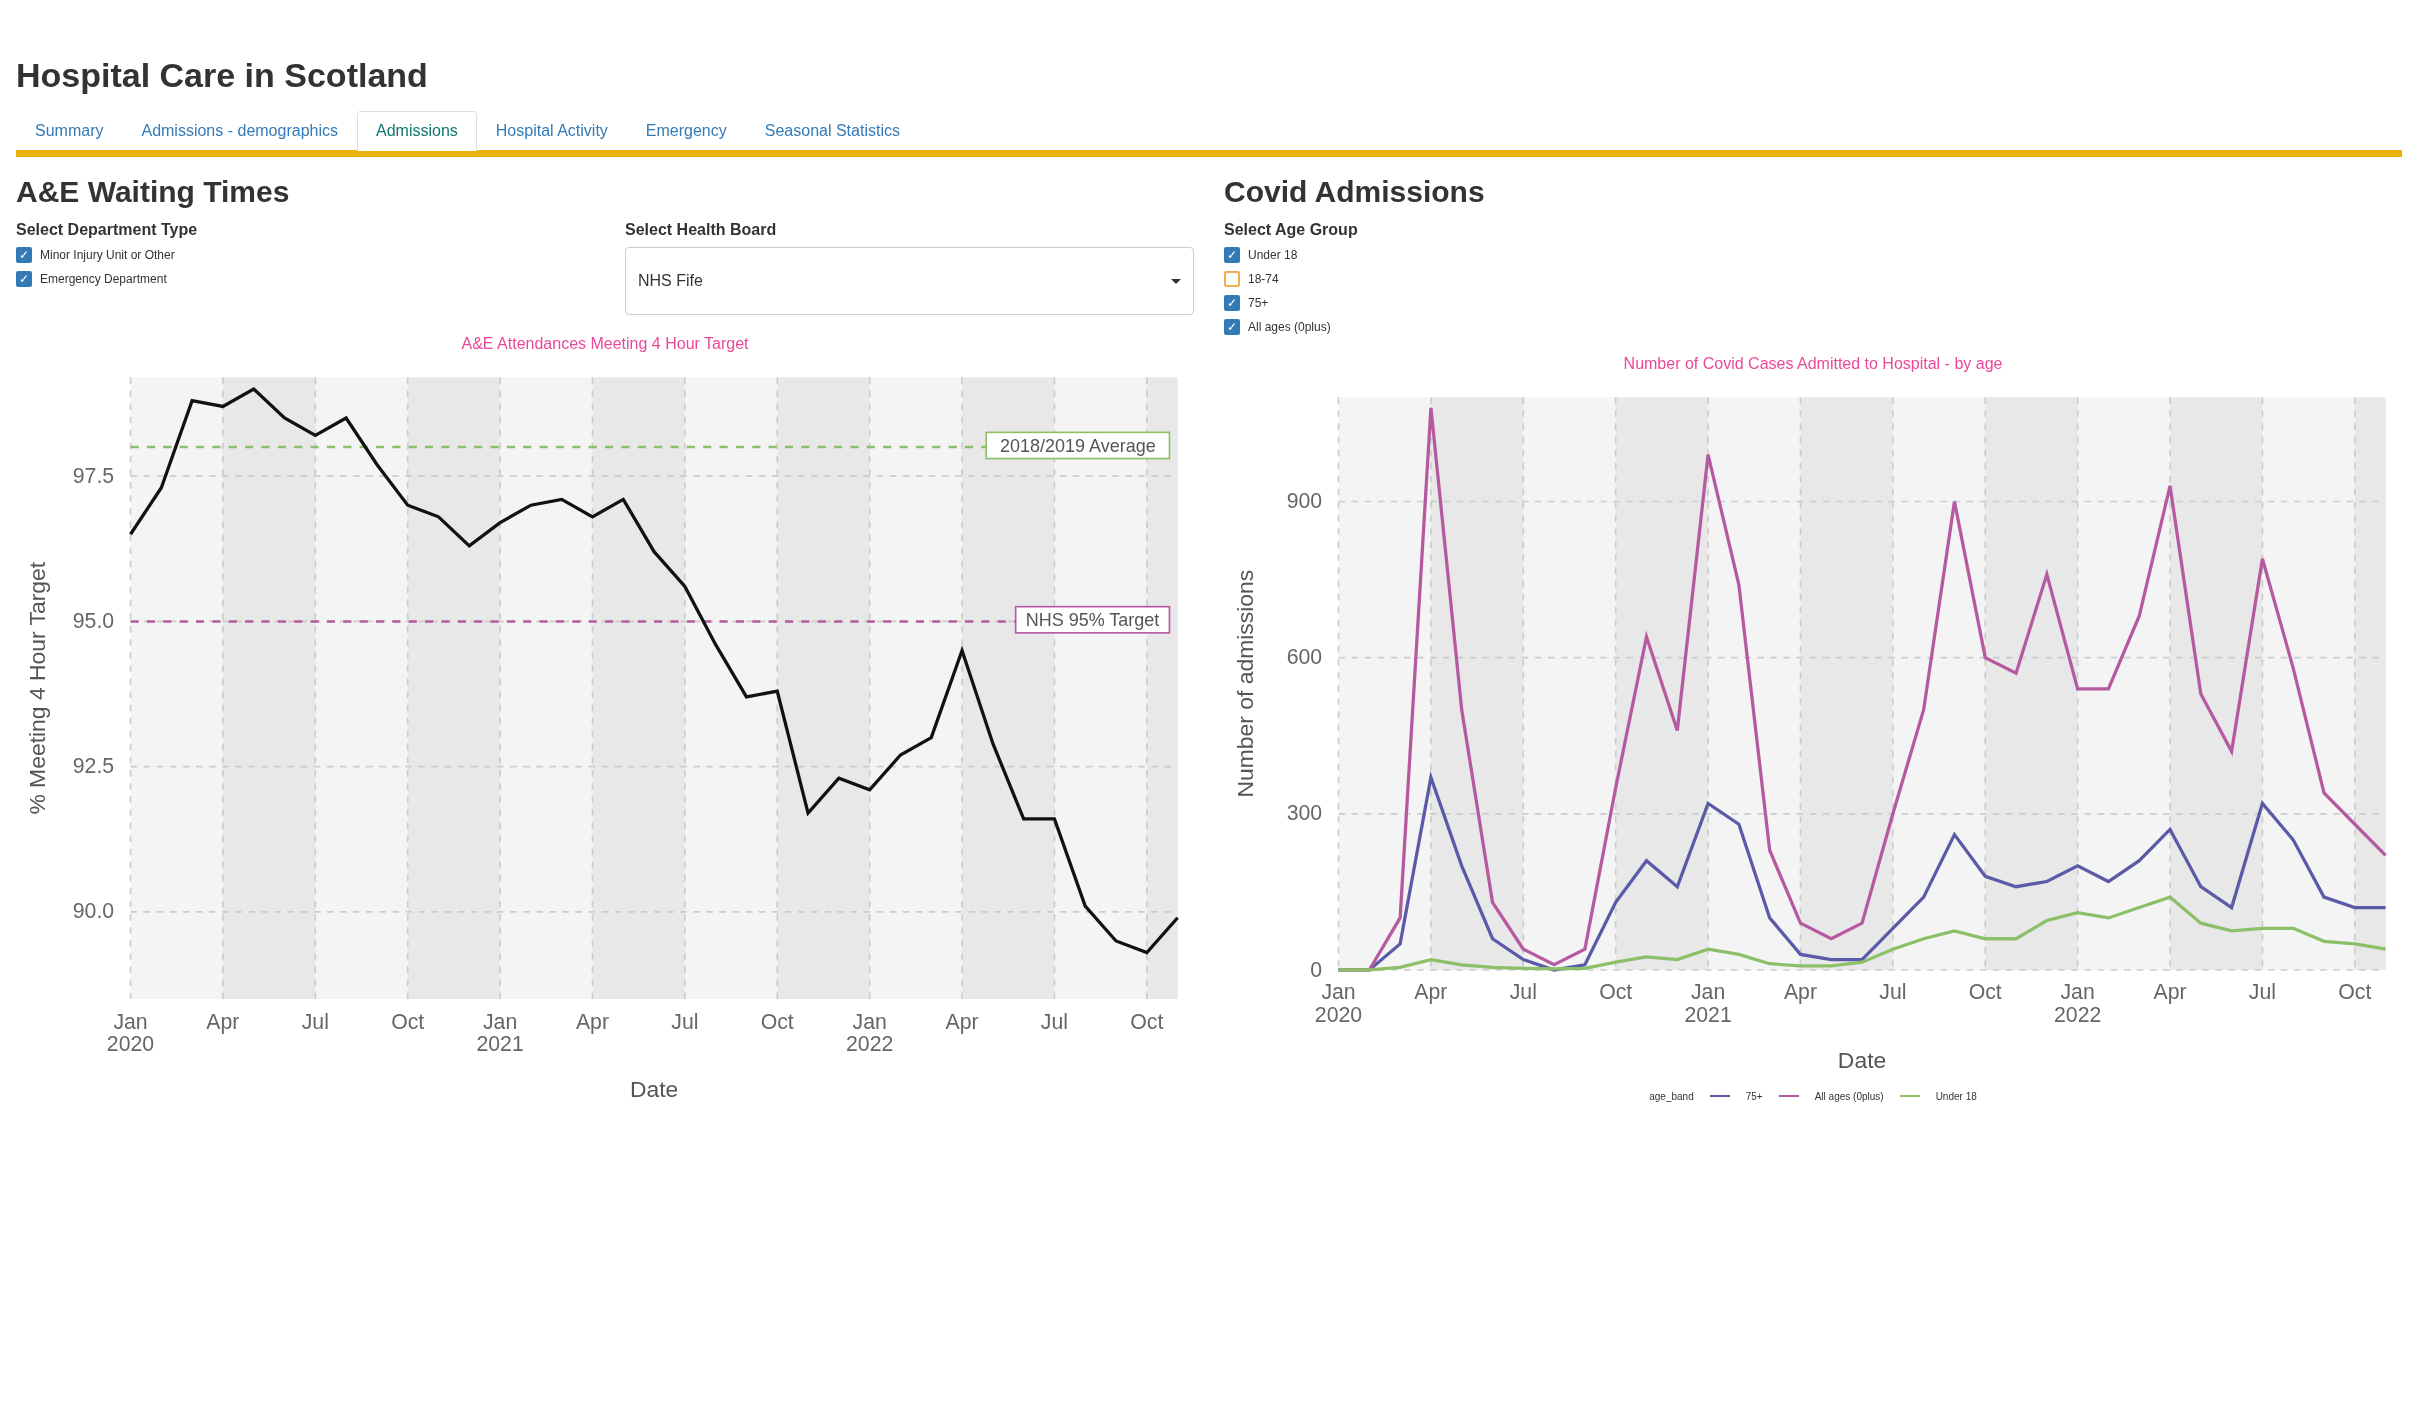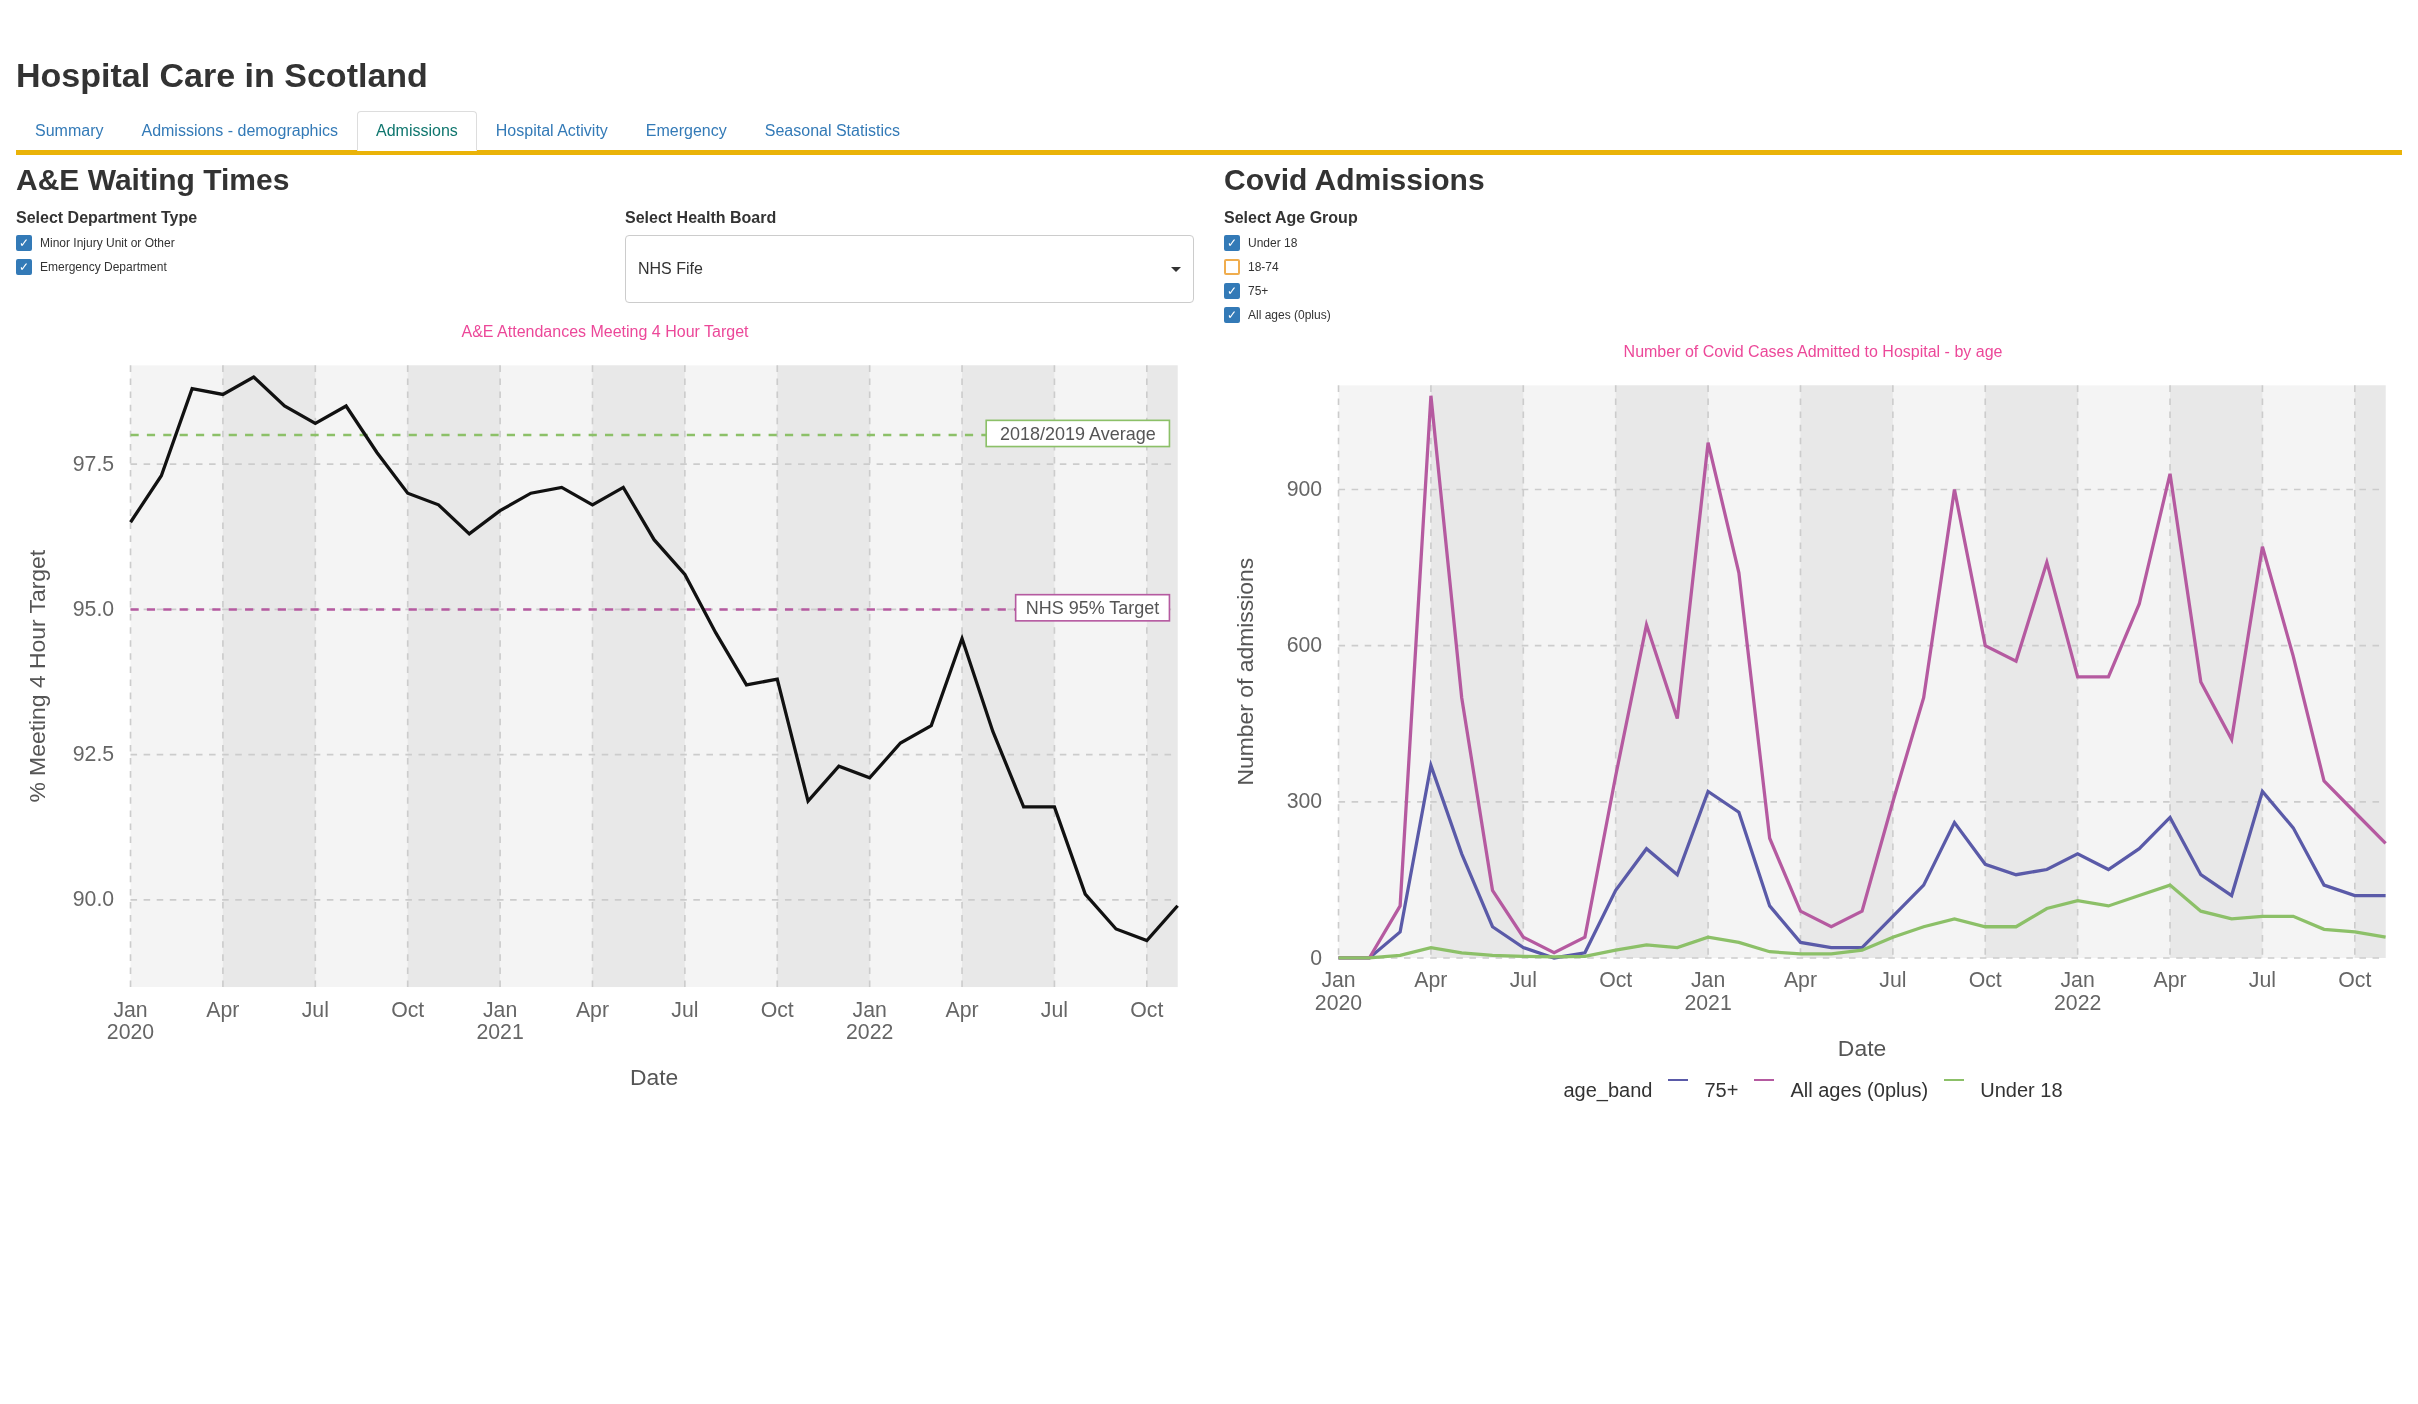--- a/index.html
+++ b/index.html
@@ -1,19 +1,19 @@
 <!DOCTYPE html>
 <html><head>
 <meta charset="utf-8">
 <style>
 * { box-sizing: border-box; margin: 0; padding: 0; }
 body { font-family: -apple-system, BlinkMacSystemFont, "Segoe UI", Helvetica, Arial, sans-serif; color: #333; padding: 16px; background: #fff; }
 h1 { font-size: 34px; font-weight: 700; color: #333; margin-bottom: 16px; margin-top: 40px; }
 h2 { font-size: 30px; font-weight: 700; color: #333; margin-bottom: 12px; }
-.tabs { display: flex; border-bottom: 5px solid #eab308; margin-bottom: 8px; }
+.tabs { display: flex; border-bottom: 7px solid #eab308; margin-bottom: 18px; }
 .tab { padding: 10px 18px; color: #337ab7; cursor: pointer; border: 1px solid transparent; border-bottom: none; border-radius: 4px 4px 0 0; font-size: 16px; }
 .tab.active { color: #0f766e; background: #fff; border-color: #ddd; border-bottom: 1px solid #fff; margin-bottom: -1px; }
 .panels { display: flex; gap: 30px; }
 .panel { flex: 1; min-width: 0; }
 .controls-row { display: flex; gap: 40px; margin-bottom: 10px; }
 .control-group { flex: 1; }
 .control-label { font-weight: 700; font-size: 16px; margin-bottom: 8px; display: block; }
 .checkbox-row { display: flex; align-items: center; gap: 8px; margin-bottom: 8px; font-size: 12px; }
 .checkbox { width: 16px; height: 16px; border: 2px solid #337ab7; border-radius: 2px; display: inline-flex; align-items: center; justify-content: center; background: #337ab7; color: #fff; font-size: 12px; line-height: 1; }
 .checkbox.unchecked { background: #fff; border-color: #f0ad4e; }
@@ -21,21 +21,21 @@
 .checkbox::before { content: "✓"; }
 .select { width: 100%; padding: 24px 12px; border: 1px solid #ccc; border-radius: 4px; font-size: 16px; background: #fff; display: flex; justify-content: space-between; align-items: center; cursor: pointer; }
 .select .caret { border-top: 5px solid #333; border-left: 5px solid transparent; border-right: 5px solid transparent; width: 0; height: 0; }
 .chart-wrap { margin-top: 20px; }
 .chart-title { text-align: center; font-size: 16px; color: #ec4899; margin-bottom: 8px; }
 svg { display: block; }
 .axis-label { font-size: 14px; fill: #555; }
 .grid-line { stroke: #ccc; stroke-width: 1; stroke-dasharray: 4 4; }
 .tick-label { font-size: 13px; fill: #666; }
 .ref-label { font-size: 11px; fill: #555; }
-.legend-row { display: flex; justify-content: center; gap: 16px; font-size: 20px; margin-top: 6px; }
+.legend-row { display: flex; align-items: center; justify-content: center; gap: 16px; font-size: 10px; margin-top: 6px; }
 .legend-swatch { width: 20px; height: 2px; display: inline-block; }
 .band { fill: #e8e8e8; }
 </style>
 </head>
 <body>
 
 <h1>Hospital Care in Scotland</h1>
 
 <div class="tabs" id="tabs">
     <div class="tab">Summary</div>

